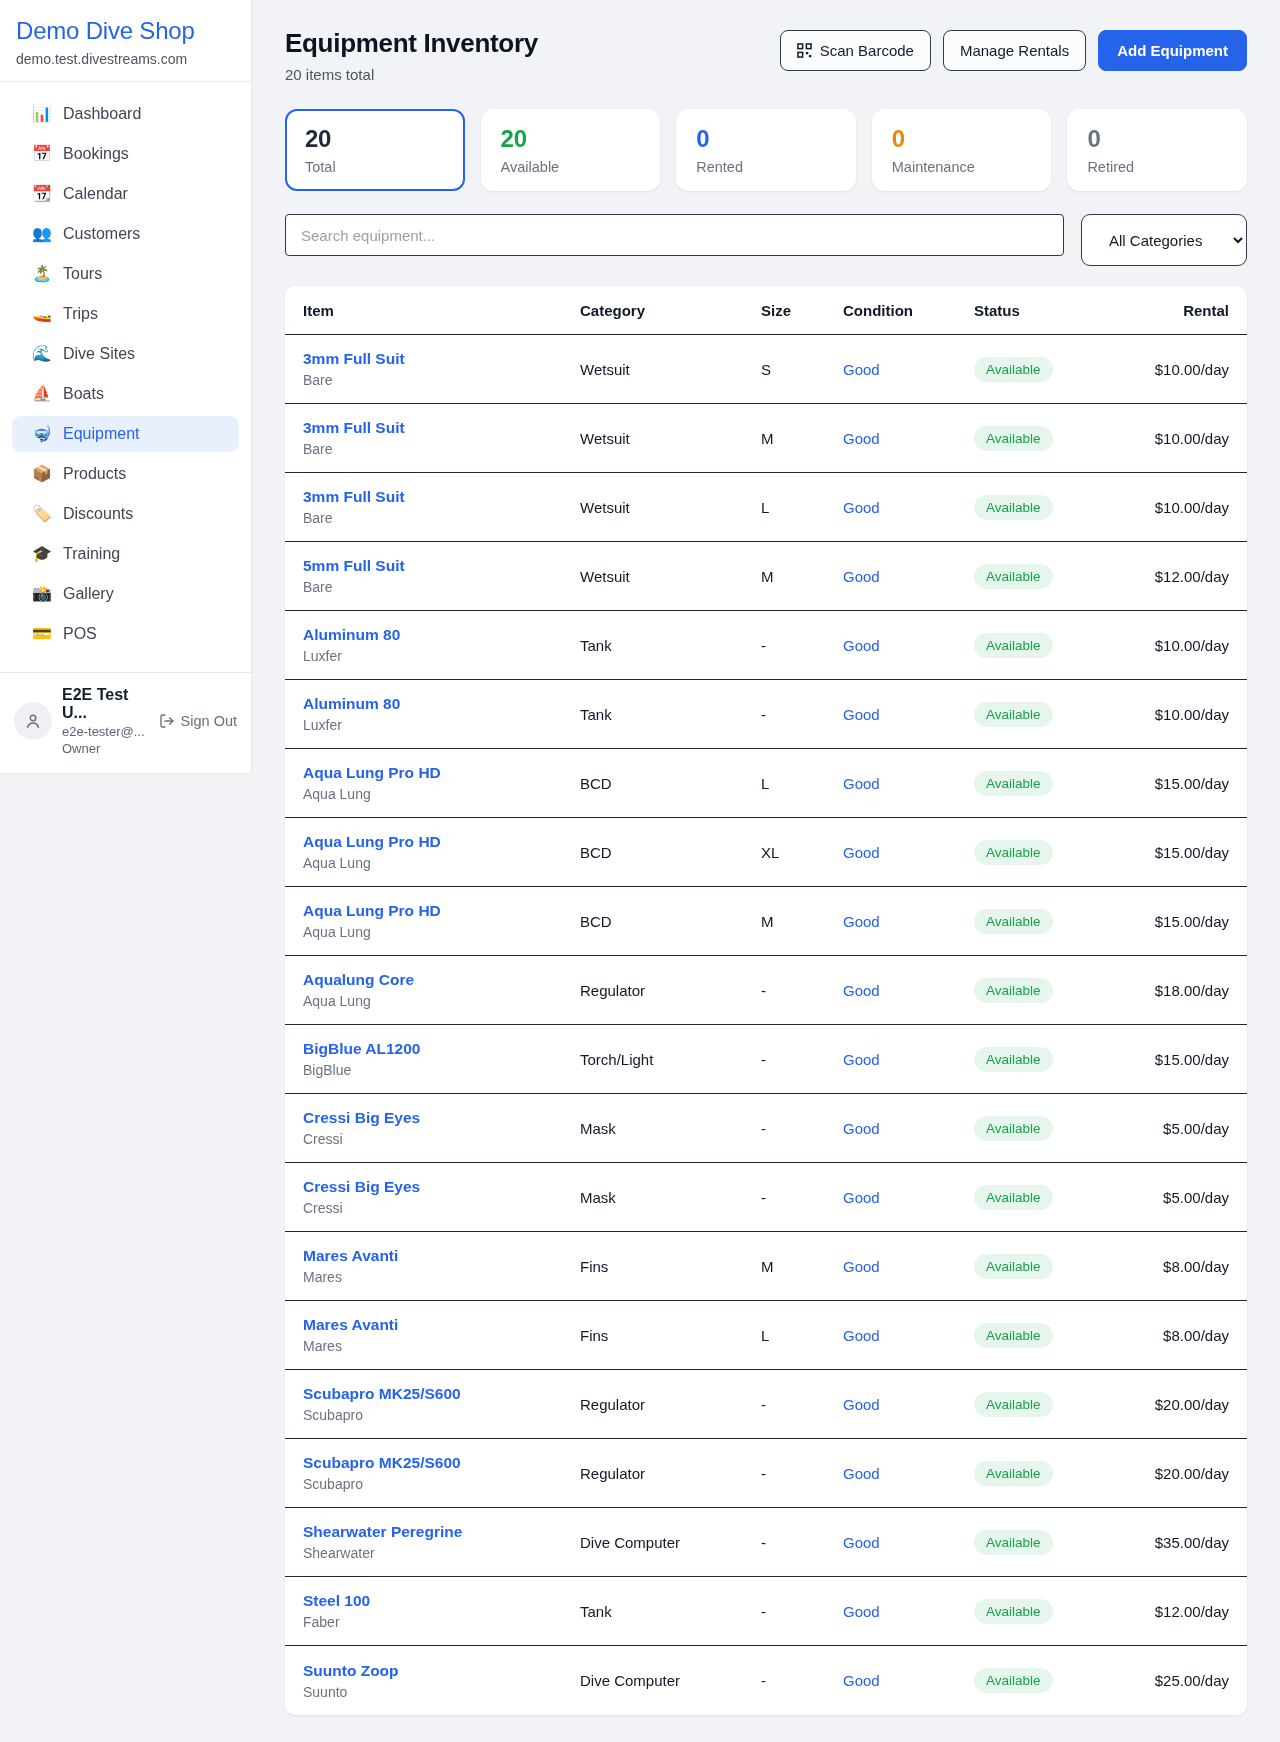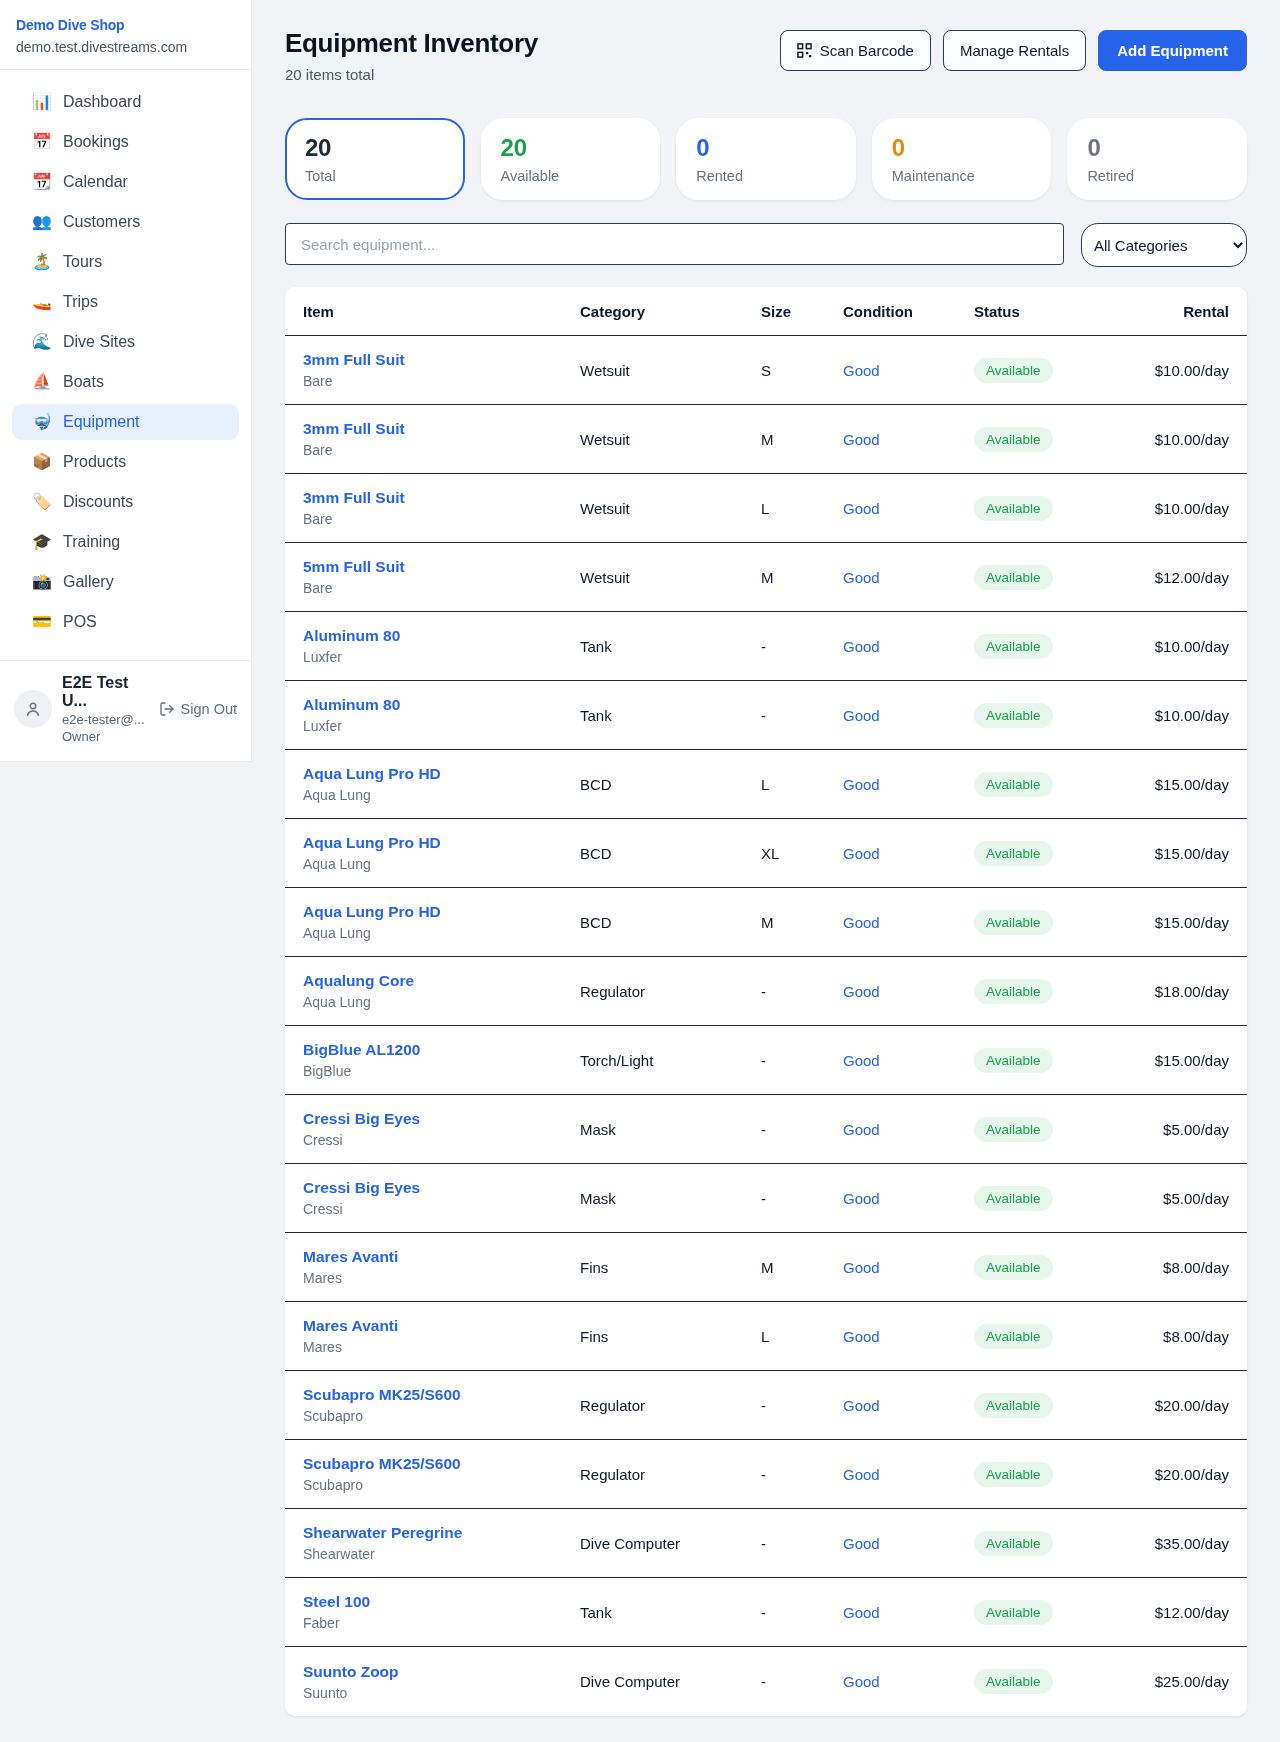--- a/index.html
+++ b/index.html
@@ -1,21 +1,21 @@
 <!DOCTYPE html>
 <html><head>
 <meta charset="utf-8">
 <style>
   * { box-sizing: border-box; margin: 0; padding: 0; }
   html,body { width: 1280px; min-height: 1742px; background: #f1f3f6; font-family: "Liberation Sans", sans-serif; color: #111827; }
 
   
   .sidebar { position: absolute; left: 0; top: 0; width: 252px; background: #fff; border-right: 1px solid #e7e9ee; border-bottom: 1px solid #e7e9ee; padding-bottom: 4px; }
   .side-head { padding: 17px 16px 14px; border-bottom: 1px solid #e7e9ee; }
-  .shop-name { color: #2563eb; font-size: 14px; font-weight: 700; letter-spacing: -0.2px; }
+  .shop-name { color: #2563eb; font-size: 24px; font-weight: 400; letter-spacing: -0.2px; }
   .shop-domain { color: #4b5563; font-size: 14px; margin-top: 6px; }
   .nav { padding: 14px 12px 10px; }
   .nav-item { display: flex; align-items: center; gap: 11px; padding: 9px 8px 9px 20px; border-radius: 9px; margin-bottom: 4px; cursor: pointer; }
   .nav-item .ico { width: 20px; font-size: 16px; line-height: 1; text-align: center; }
   .nav-item .lbl { font-size: 16px; color: #3f4754; }
   .nav-item.active { background: #e9f0fd; }
   .nav-item.active .lbl { color: #2563eb; }
   .user-box { border-top: 1px solid #e7e9ee; margin-top: 6px; padding: 13px 14px; display: flex; align-items: center; gap: 10px; }
   .avatar { width: 38px; height: 38px; border-radius: 50%; background: #eef0f3; display: flex; align-items: center; justify-content: center; flex: 0 0 auto; }
   .user-meta { flex: 1 1 auto; min-width: 0; }
@@ -29,30 +29,30 @@
   .head-row { display: flex; justify-content: space-between; align-items: flex-start; }
   .page-title { font-size: 26px; font-weight: 800; color: #0d1421; letter-spacing: -0.3px; }
   .page-sub { font-size: 15px; color: #4b5563; margin-top: 7px; }
   .head-actions { display: flex; gap: 12px; align-items: flex-end; margin-top: 2px; }
   .btn { height: 41px; border-radius: 8px; font-size: 15px; display: inline-flex; align-items: center; gap: 8px; cursor: pointer; font-family: inherit; }
   .btn-outline { background: #fbfcfe; border: 1px solid #2f3a4a; color: #121b2b; padding: 0 16px; font-weight: 500; }
   .btn-primary { background: #2563eb; border: 1px solid #2563eb; color: #fff; padding: 0 18px; font-weight: 600; }
 
   
   .stats { display: flex; gap: 16px; margin-top: 26px; }
-  .stat-card { flex: 1 1 0; background: #fff; border-radius: 22px; padding: 15px 19px; border: 1px solid #fff; box-shadow: 0 1px 3px rgba(16,24,40,.07); cursor: pointer; margin-top: 9px; }
+  .stat-card { flex: 1 1 0; background: #fff; border-radius: 12px; padding: 15px 19px; border: 1px solid #fff; box-shadow: 0 1px 3px rgba(16,24,40,.07); cursor: pointer; }
   .stat-card.active { border: 2px solid #2563eb; padding: 14px 18px; box-shadow: none; }
   .stat-value { font-size: 24px; font-weight: 800; letter-spacing: -0.3px; }
   .stat-label { font-size: 14.5px; color: #6b7280; margin-top: 6px; }
 
   
   .filter-row { display: flex; gap: 17px; margin-top: 23px; }
   .search-input { flex: 1 1 auto; height: 42px; border: 1px solid #2f3a4a; border-radius: 4px; padding: 0 15px; font-size: 15px; font-family: inherit; color: #111827; background: #fff; }
   .search-input::placeholder { color: #9aa1ad; }
-  .category-select { width: 166px; height: 44px; border: 1px solid #2f3a4a; border-radius: 17px; background: #fff; font-size: 15px; font-family: inherit; color: #111827; padding: 0 8px; }
+  .category-select { width: 166px; height: 52px; border: 1px solid #2f3a4a; border-radius: 9px; background: #fff; font-size: 15px; font-family: inherit; color: #111827; padding: 0 23px; }
 
   
   .table-card { margin-top: 20px; background: #fff; border-radius: 10px; box-shadow: 0 1px 3px rgba(16,24,40,.07); overflow: hidden; }
   .t-grid { display: grid; grid-template-columns: 277px 181px 82px 131px 146px 1fr; align-items: center; padding: 0 18px; }
   .t-head { height: 49px; border-bottom: 1px solid #1f2735; }
   .t-head .th { font-size: 15px; font-weight: 700; color: #101828; }
   .t-head .th.right, .cell.right { text-align: right; }
   .t-row { border-bottom: 1px solid #1f2735; padding-top: 13px; padding-bottom: 13px; min-height: 69px; }
   .t-row:last-of-type { border-bottom: none; }
   .item-name { color: #2563eb; font-size: 15.5px; font-weight: 700; cursor: pointer; }

